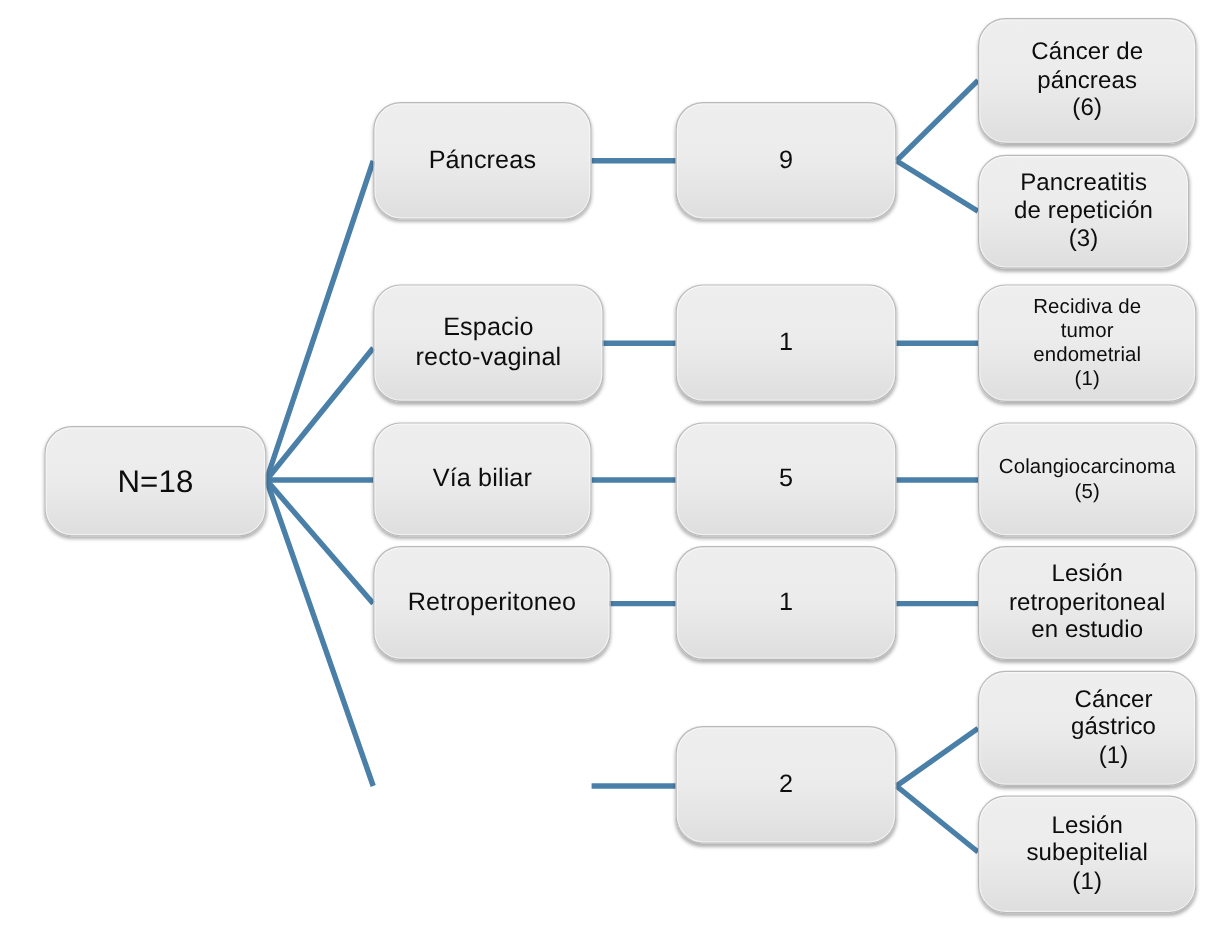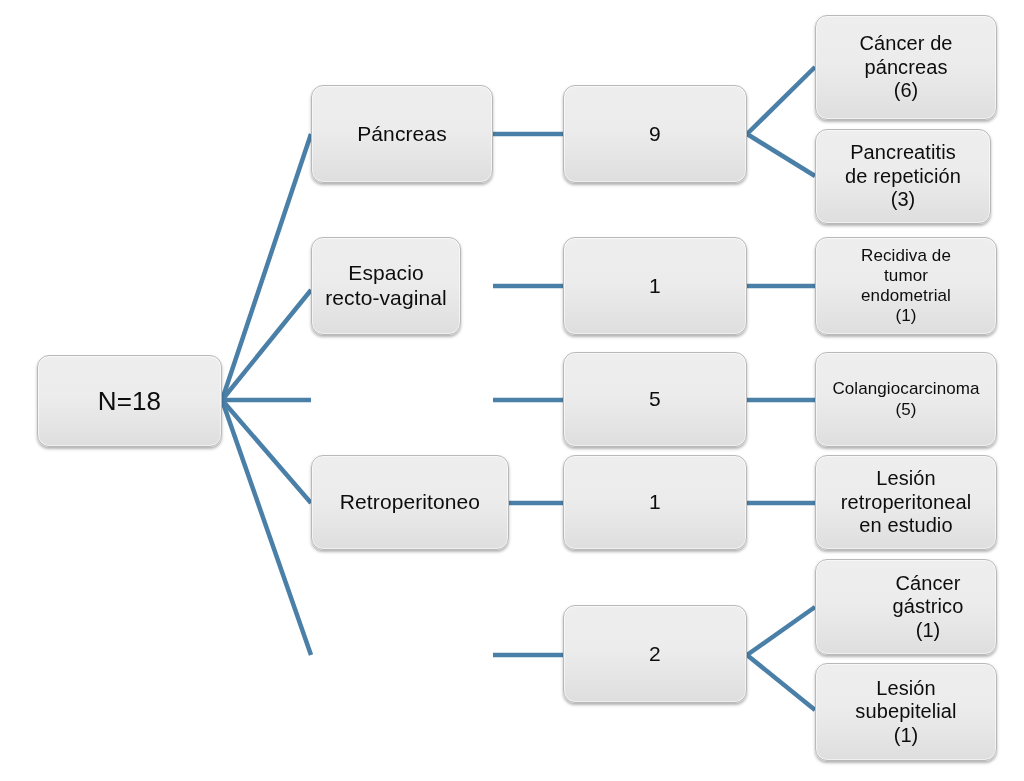--- a/index.html
+++ b/index.html
@@ -8,21 +8,21 @@
     font-family:"Liberation Sans", sans-serif;
     overflow:hidden;position:relative;
   }
   #stage{position:absolute;left:0;top:0;width:1024px;height:781px;}
 
   svg#edges{position:absolute;left:0;top:0;width:1024px;height:781px;pointer-events:none;}
 
   .node{
     position:absolute;
     box-sizing:border-box;
-    border-radius:12px;
+    border-radius:23px;
     background:linear-gradient(180deg,#eeeeee 0%,#ececec 45%,#e6e6e6 70%,#dedede 100%);
     border:1px solid #b9b9b9;
     box-shadow:0 2px 3px rgba(0,0,0,0.30), 0 0 0 1px rgba(255,255,255,0.55) inset;
     display:flex;align-items:center;justify-content:center;
     text-align:center;
     color:#0d0d0d;
     z-index:2;
   }
   .node .lbl{
     display:block;width:100%;
@@ -71,23 +71,26 @@
     </g>
   </svg>
 
   <div class="node n-root" style="left:37px;top:355px;width:185px;height:92px;">
     <span class="lbl">N=18</span>
   </div>
 
   <div class="node n-organ" style="left:311px;top:85px;width:182px;height:98px;">
     <span class="lbl">Páncreas</span>
   </div>
-  <div class="node n-organ" style="left:311px;top:237px;width:150px;height:98px;">
+  <div class="node n-organ" style="left:311px;top:237px;width:192px;height:98px;">
     <span class="lbl">Espacio
 recto-vaginal</span>
+  </div>
+  <div class="node n-organ" style="left:311px;top:352px;width:182px;height:95px;">
+    <span class="lbl">Vía biliar</span>
   </div>
   <div class="node n-organ" style="left:311px;top:455px;width:198px;height:95px;">
     <span class="lbl">Retroperitoneo</span>
   </div>
 
   <div class="node n-count" style="left:563px;top:85px;width:184px;height:98px;">
     <span class="lbl">9</span>
   </div>
   <div class="node n-count" style="left:563px;top:237px;width:184px;height:98px;">
     <span class="lbl">1</span>

